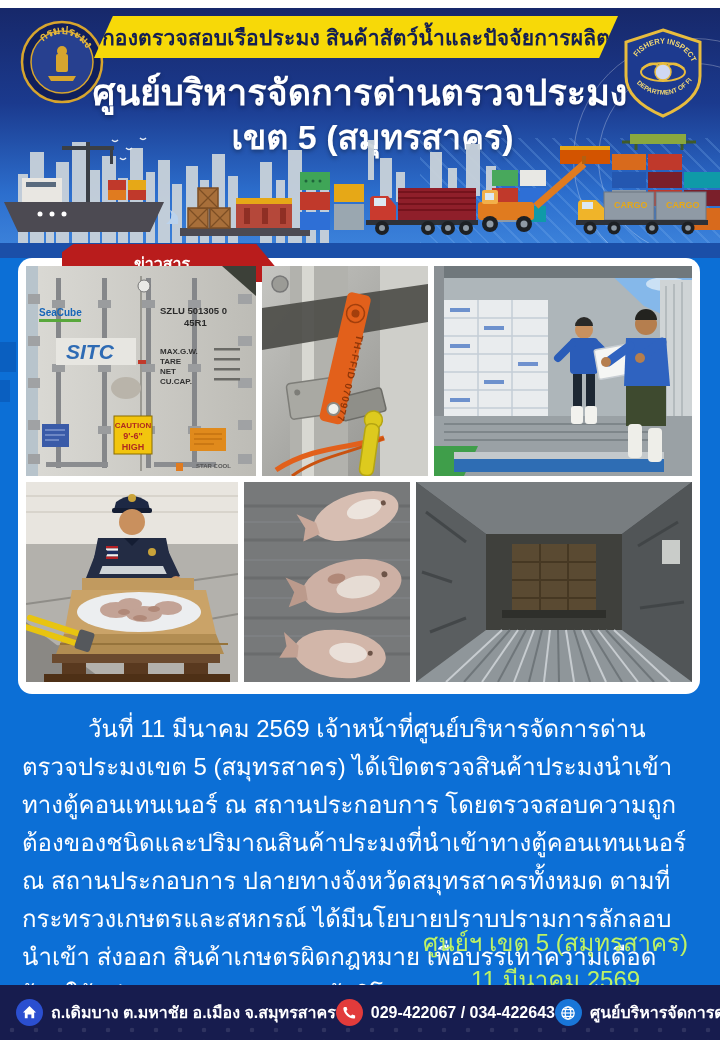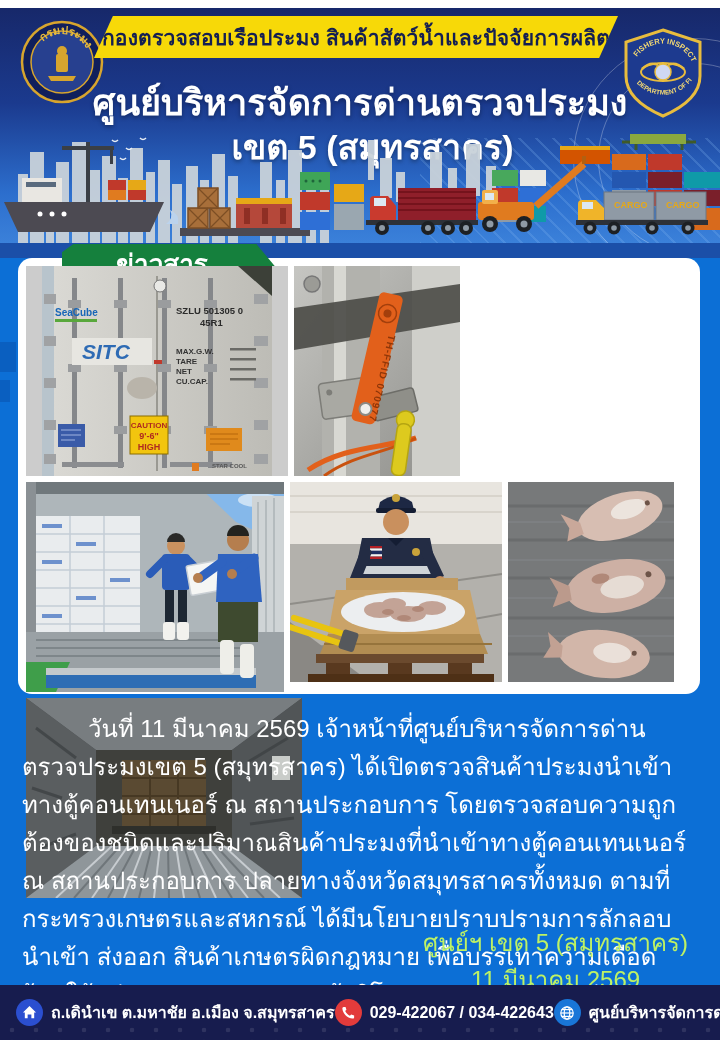--- a/index.html
+++ b/index.html
@@ -13,44 +13,44 @@
     background:repeating-linear-gradient(45deg,transparent 0 10px,#7fb3ef 10px 12px);}
   .arc{position:absolute;border:1px solid rgba(255,255,255,.28);border-radius:50%;}
   .arc1{width:190px;height:190px;right:-70px;top:55px;}
   .arc2{width:240px;height:240px;right:-95px;top:30px;}
   .dept-banner{position:absolute;top:8px;left:94px;width:524px;height:42px;background:#f7d908;
     clip-path:polygon(3.6% 0,100% 0,96.4% 100%,0 100%);
     display:flex;align-items:center;justify-content:center;
     color:#141f52;font-weight:bold;font-size:21px;letter-spacing:.2px;}
   .logo-seal{position:absolute;top:12px;left:20px;width:84px;height:84px;}
   .logo-shield{position:absolute;top:20px;right:16px;width:82px;height:90px;}
-  .hero-title{position:absolute;top:72px;left:0;width:100%;text-align:center;color:#ffffff;
+  .hero-title{position:absolute;top:62px;left:0;width:100%;text-align:center;color:#ffffff;
     text-shadow:0 2px 4px rgba(0,0,0,.35);}
   .hero-title .l1{font-size:36px;font-weight:800;line-height:46px;}
   .hero-title .l2{font-size:34px;font-weight:800;line-height:42px;margin-left:25px;}
   .port{position:absolute;left:0;bottom:14px;width:720px;height:112px;}
   .road{position:absolute;left:0;bottom:0;width:720px;height:15px;background:#1b4fa8;}
 
   
   .main{position:absolute;top:258px;left:0;width:720px;height:727px;background:#0c6fd6;}
   .deco-sq{position:absolute;background:#0a5fc0;}
   .sq1{left:0;top:84px;width:16px;height:30px;}
   .sq2{left:0;top:122px;width:10px;height:22px;}
 
   .news-card{position:absolute;top:0;left:18px;width:682px;height:436px;background:#ffffff;
     border-radius:14px;}
-  .news-tab{position:absolute;top:-14px;left:44px;width:226px;height:38px;background:#15803d;
+  .news-tab{position:absolute;top:-14px;left:44px;width:226px;height:38px;background:#b91c1c;
     clip-path:polygon(0 22%,5% 0,86% 0,100% 100%,5% 100%,0 78%);
     display:flex;align-items:center;justify-content:center;padding-right:26px;box-sizing:border-box;
-    color:#ffffff;font-weight:bold;font-size:26px;}
+    color:#ffffff;font-weight:bold;font-size:16px;}
   .photos{position:absolute;top:8px;left:8px;width:666px;height:420px;display:flex;flex-wrap:wrap;
     align-content:flex-start;gap:6px;}
   .ph{overflow:hidden;background:#cccccc;}
   .ph svg{display:block;width:100%;height:100%;}
-  .p1{width:262px;height:210px;}
+  .p1{width:230px;height:210px;}
   .p2{width:166px;height:210px;}
   .p3{width:258px;height:210px;}
   .p4{width:212px;height:200px;}
   .p5{width:166px;height:200px;}
   .p6{width:276px;height:200px;}
 
   .article{position:absolute;top:452px;left:0;width:720px;box-sizing:border-box;
     padding:0 22px;color:#ffffff;font-size:24px;line-height:38px;font-weight:500;
     text-align:left;}
   .article p{margin:0;text-indent:66px;}
@@ -610,21 +610,21 @@
     </div>
   </div>
 
   <div class="footer">
     <div class="f-item">
       <span class="f-ico ico-home">
         <svg width="15" height="15" viewBox="0 0 16 16">
             <path d="M8 1 L15 8 H13 V14 H10 V10 H6 V14 H3 V8 H1 Z" fill="#ffffff"></path>
           </svg>
       </span>
-      <span>ถ.เดินำเข ต.มหาชัย อ.เมือง จ.สมุทรสาคร</span>
+      <span>ถ.เดิมบาง ต.มหาชัย อ.เมือง จ.สมุทรสาคร</span>
     </div>
     <div class="f-item">
       <span class="f-ico ico-phone">
         <svg width="14" height="14" viewBox="0 0 16 16">
             <path d="M3 1 C2 1 1.5 2 1.6 3.2 C2 8.6 7.4 14 12.8 14.4 C14 14.5 15 14 15 13 L15 10.8 L11.6 9.8 L10.2 11.2 C8 10.2 5.8 8 4.8 5.8 L6.2 4.4 L5.2 1 Z" fill="#ffffff"></path>
           </svg>
       </span>
       <span>029-422067 / 034-422643</span>
     </div>
     <div class="f-item">

